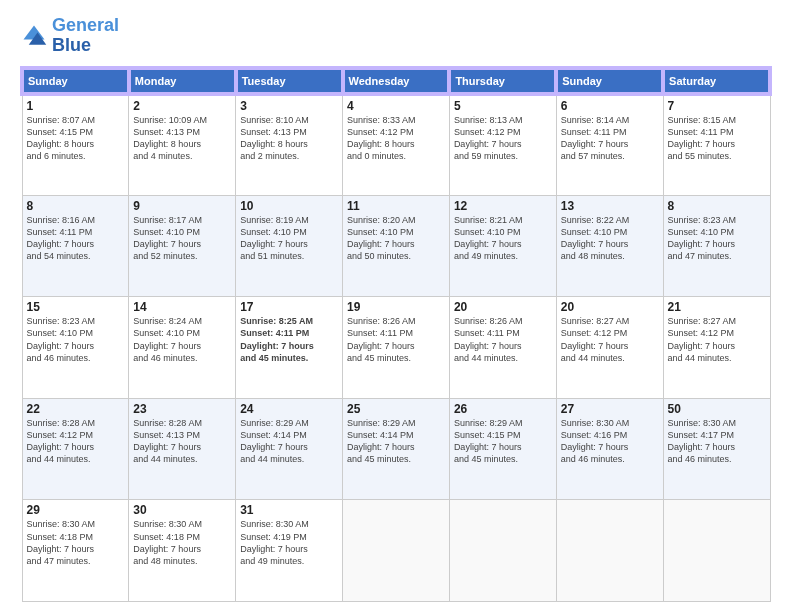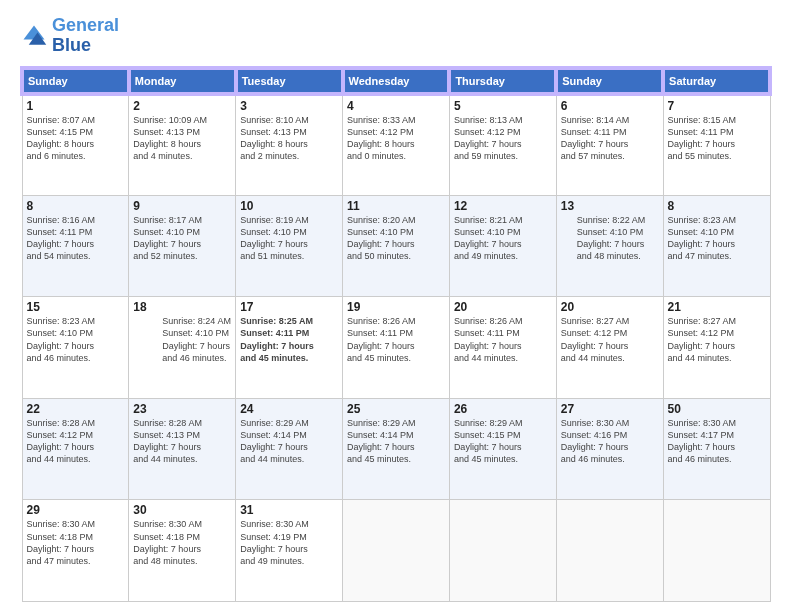--- a/index.html
+++ b/index.html
@@ -212,21 +212,21 @@
           </td>
           <td>
             <span class="day-number">12</span>
             <div class="day-info" style="white-space: pre-line;">Sunrise: 8:21 AM
 Sunset: 4:10 PM
 Daylight: 7 hours
 and 49 minutes.</div>
           </td>
           <td>
             <span class="day-number">13</span>
-            <div class="day-info" style="white-space: pre-line; margin-left: 16px;">Sunrise: 8:22 AM
+            <div class="day-info" style="white-space: pre-line;">Sunrise: 8:22 AM
 Sunset: 4:10 PM
 Daylight: 7 hours
 and 48 minutes.</div>
           </td>
           <td>
             <span class="day-number">8</span>
             <div class="day-info" style="white-space: pre-line;">Sunrise: 8:23 AM
 Sunset: 4:10 PM
 Daylight: 7 hours
 and 47 minutes.</div>
@@ -234,22 +234,22 @@
         </tr>
         <tr>
           <td>
             <span class="day-number">15</span>
             <div class="day-info" style="white-space: pre-line;">Sunrise: 8:23 AM
 Sunset: 4:10 PM
 Daylight: 7 hours
 and 46 minutes.</div>
           </td>
           <td>
-            <span class="day-number">18</span>
-            <div class="day-info" style="white-space: pre-line; margin-left: 29px;">Sunrise: 8:24 AM
+            <span class="day-number">14</span>
+            <div class="day-info" style="white-space: pre-line;">Sunrise: 8:24 AM
 Sunset: 4:10 PM
 Daylight: 7 hours
 and 46 minutes.</div>
           </td>
           <td>
             <span class="day-number">17</span>
             <div class="day-info" style="white-space: pre-line; font-weight: bold;">Sunrise: 8:25 AM
 Sunset: 4:11 PM
 Daylight: 7 hours
 and 45 minutes.</div>

